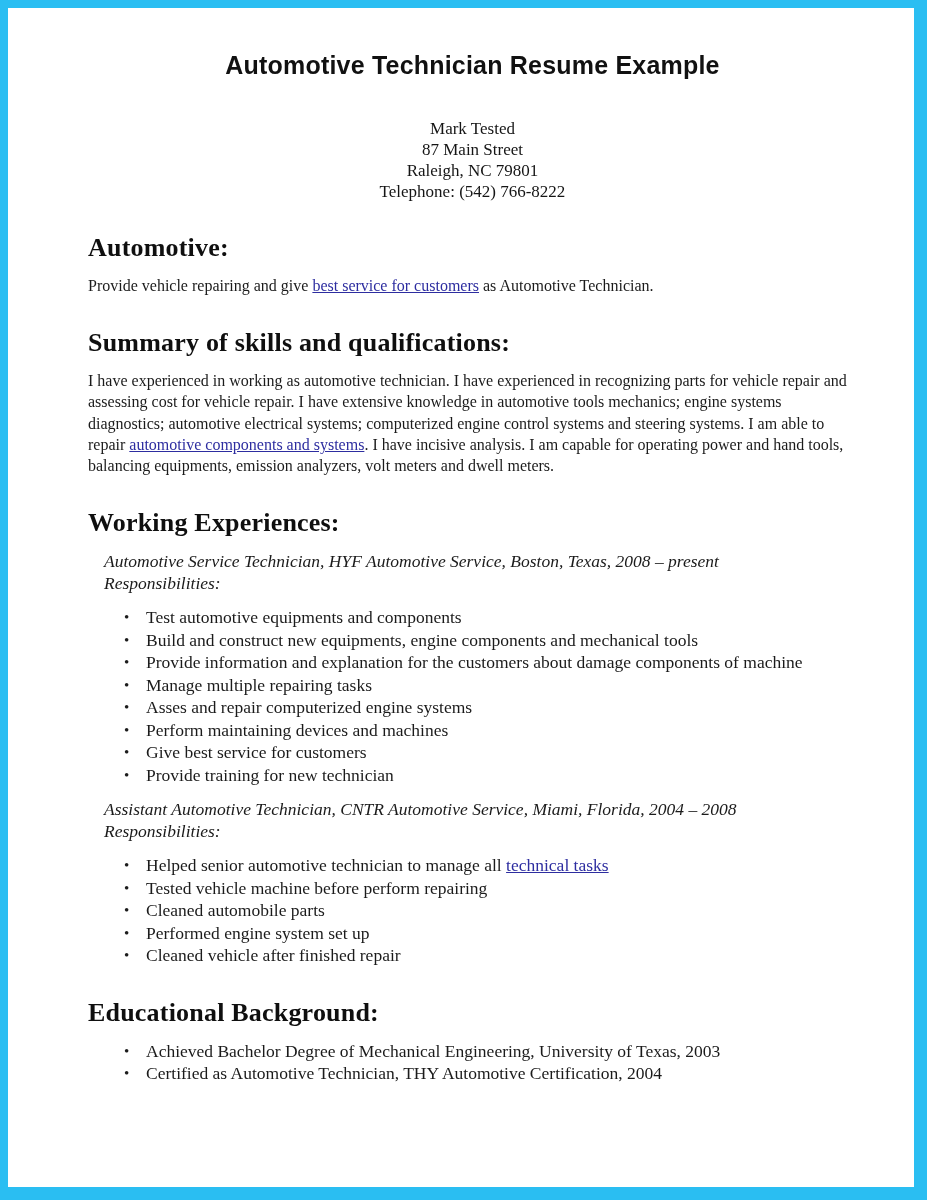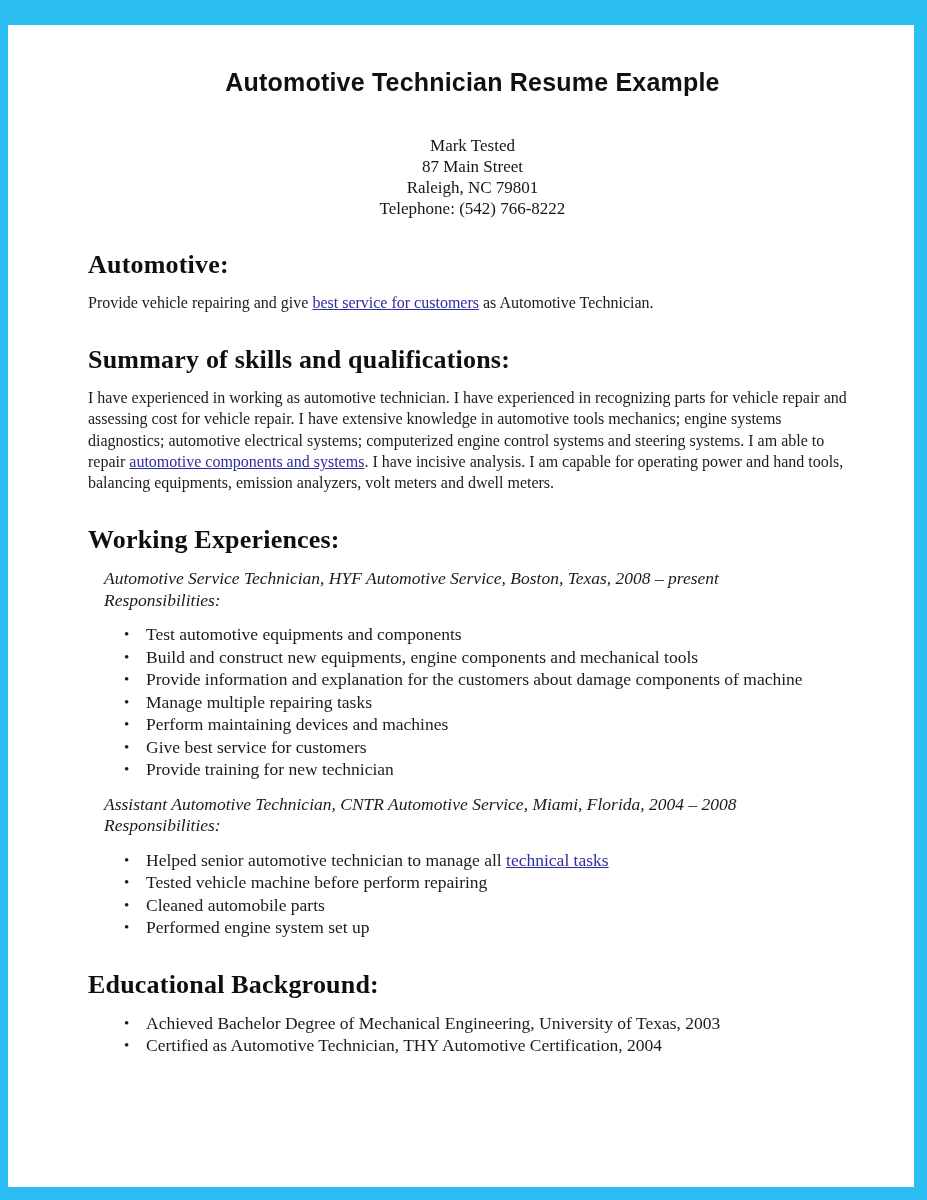--- a/index.html
+++ b/index.html
@@ -5,21 +5,21 @@
   html, body { margin: 0; padding: 0; }
   body {
     width: 927px; height: 1200px;
     background: #e8e8e8;
     font-family: "Liberation Serif", "DejaVu Serif", serif;
   }
   .frame {
     box-sizing: border-box;
     width: 927px; height: 1200px;
     background: #2abef2;
-    padding: 25px 13px 13px 8px;
+    padding: 8px 13px 13px 8px;
   }
   .page {
     box-sizing: border-box;
     width: 100%; height: 100%;
     background: #ffffff;
     padding: 0 57px 0 80px;
     overflow: hidden;
     color: #1b1b1b;
   }
   .doc-title {
@@ -111,34 +111,36 @@
 
     <div class="job-head">
       <div>Automotive Service Technician, HYF Automotive Service, Boston, Texas, 2008 – present</div>
       <div>Responsibilities:</div>
     </div>
     <ul class="bullets">
       <li>Test automotive equipments and components</li>
       <li>Build and construct new equipments, engine components and mechanical tools</li>
       <li>Provide information and explanation for the customers about damage components of machine</li>
       <li>Manage multiple repairing tasks</li>
+      <li>Asses and repair computerized engine systems</li>
       <li>Perform maintaining devices and machines</li>
       <li>Give best service for customers</li>
       <li>Provide training for new technician</li>
     </ul>
 
     <div class="job-head">
       <div>Assistant Automotive Technician, CNTR Automotive Service, Miami, Florida, 2004 – 2008</div>
       <div>Responsibilities:</div>
     </div>
     <ul class="bullets">
       <li><span>Helped senior automotive technician to manage all </span><a class="doc-link">technical tasks</a><span></span></li>
       <li>Tested vehicle machine before perform repairing</li>
       <li>Cleaned automobile parts</li>
       <li>Performed engine system set up</li>
+      <li>Cleaned vehicle after finished repair</li>
     </ul>
 
     <h2 class="section-heading edu-gap">Educational Background:</h2>
     <ul class="bullets">
       <li>Achieved Bachelor Degree of Mechanical Engineering, University of Texas, 2003</li>
       <li>Certified as Automotive Technician, THY Automotive Certification, 2004</li>
     </ul>
 
   </div>
 </div>

